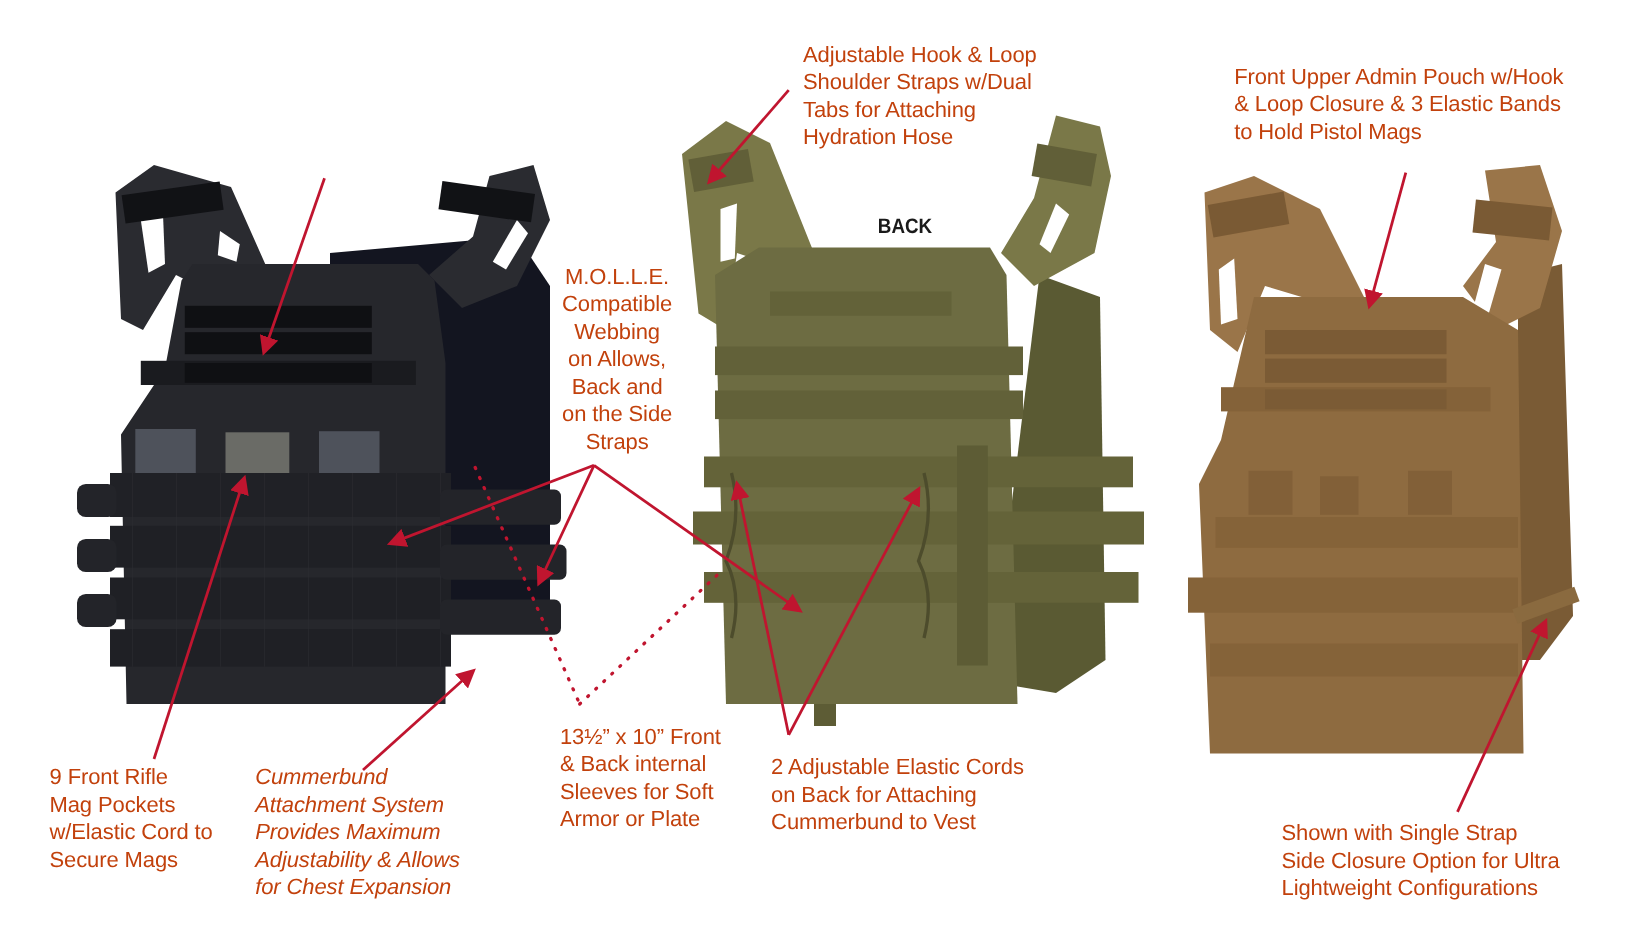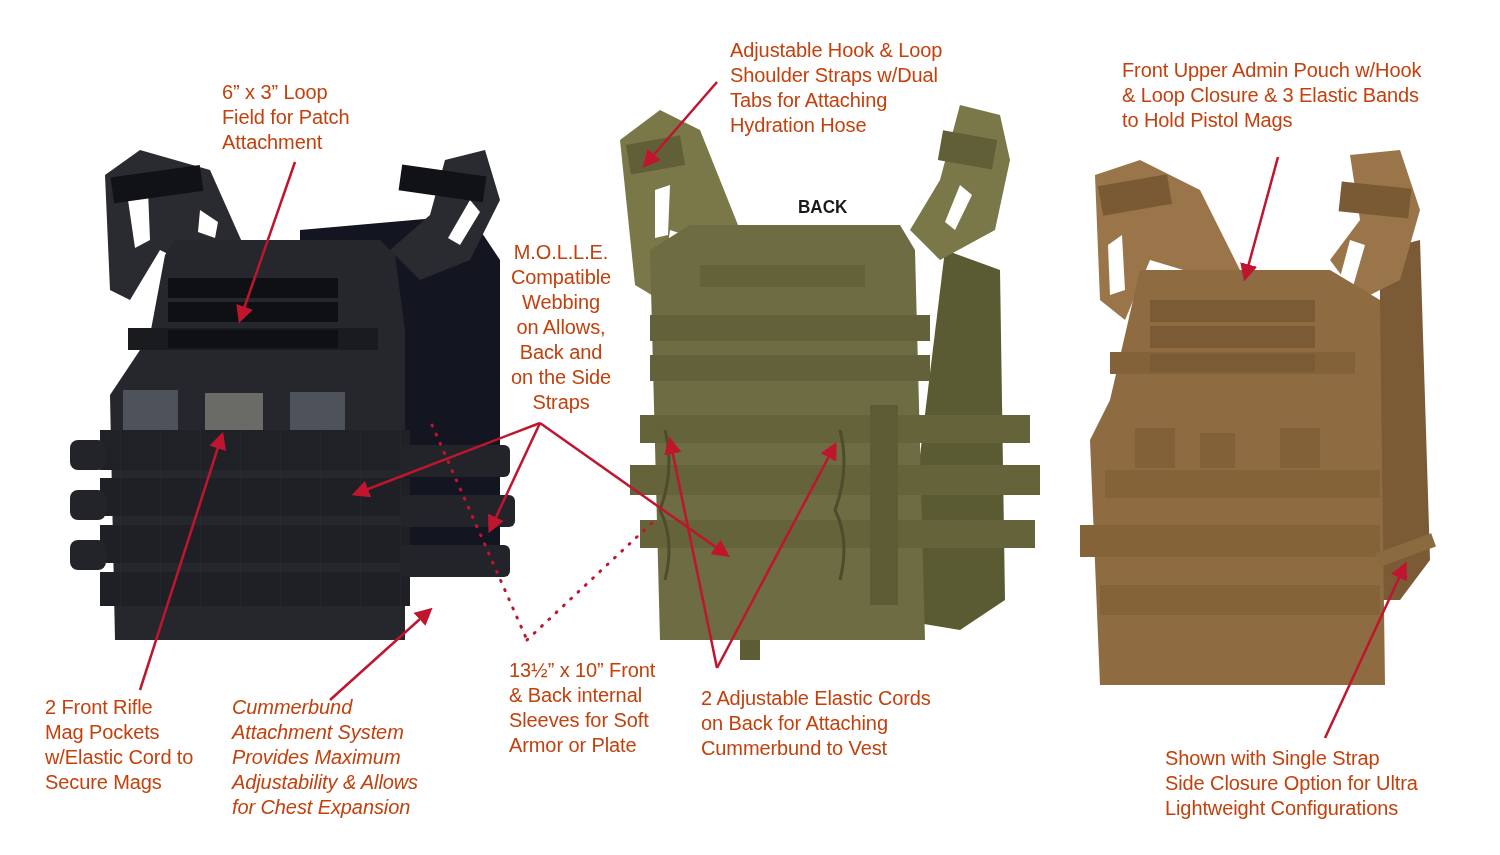--- a/index.html
+++ b/index.html
@@ -127,38 +127,35 @@
     <line x1="717" y1="668" x2="835" y2="445" marker-end="url(#ah)"></line>
     <line x1="1325" y1="738" x2="1405" y2="565" marker-end="url(#ah)"></line>
   </g>
 
   <g stroke="#c0152f" stroke-width="3" stroke-dasharray="1 9" stroke-linecap="round" fill="none">
     <line x1="432" y1="425" x2="527" y2="640"></line>
     <line x1="527" y1="640" x2="655" y2="520"></line>
   </g>
 </svg>
 
-<div class="label" style="left:222px; top:80px;">6” x 3” Loop
-Field for Patch
-Attachment</div>
 <div class="label" style="left:730px; top:38px;">Adjustable Hook &amp; Loop
 Shoulder Straps w/Dual
 Tabs for Attaching
 Hydration Hose</div>
 <div class="label" style="left:1122px; top:58px;">Front Upper Admin Pouch w/Hook
 &amp; Loop Closure &amp; 3 Elastic Bands
 to Hold Pistol Mags</div>
 <div class="label center" style="left:486px; top:240px; width:150px;">M.O.L.L.E.
 Compatible
 Webbing
 on Allows,
 Back and
 on the Side
 Straps</div>
-<div class="label" style="left:45px; top:695px;">2 Front Rifle
+<div class="label" style="left:45px; top:695px;">9 Front Rifle
 Mag Pockets
 w/Elastic Cord to
 Secure Mags</div>
 <div class="label" style="left:232px; top:695px;font-style:italic;">Cummerbund
 Attachment System
 Provides Maximum
 Adjustability &amp; Allows
 for Chest Expansion</div>
 <div class="label" style="left:470px; top:658px;margin-left:39px;">13½” x 10” Front
 &amp; Back internal

